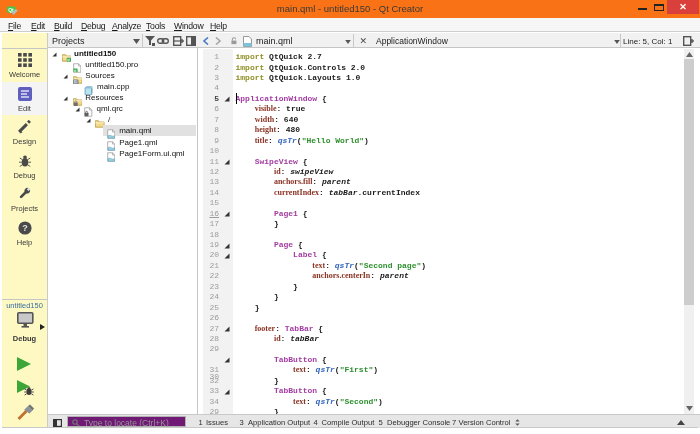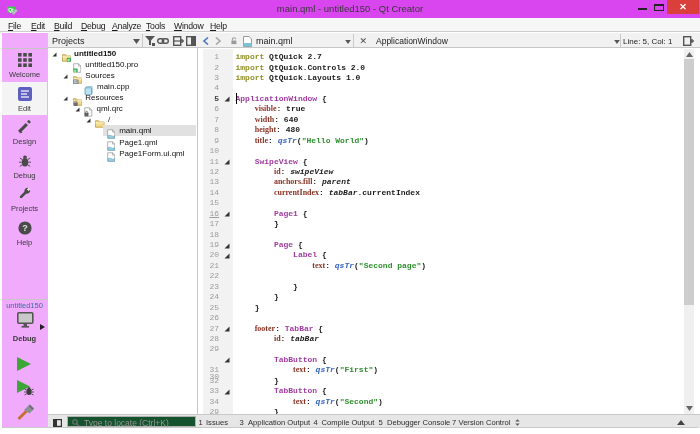--- a/index.html
+++ b/index.html
@@ -1,33 +1,33 @@
 <!DOCTYPE html>
 <html><head>
 <meta charset="utf-8">
 <style>
 * { margin:0; padding:0; box-sizing:border-box; }
 html,body { width:700px; height:434px; background:#ffffff; overflow:hidden; }
 body { font-family:"Liberation Sans", sans-serif; position:relative; }
 .abs { position:absolute; }
 
 
-#titlebar { left:0; top:0; width:700px; height:18px; background:#d946ef; }
+#titlebar { left:0; top:0; width:700px; height:18px; background:#f97316; }
 #title-text { left:0; top:3px; width:700px; text-align:center; font-size:9.5px; color:#383838; }
 #btn-min { left:638px; top:8px; width:9px; height:2px; background:#222; }
 #btn-max { left:654px; top:4px; width:10px; height:7px; border:1.2px solid #222; border-top:2.2px solid #222; }
 #btn-close { left:667px; top:0px; width:32px; height:14px; background:#d9403c; color:#fff; font-size:9px; text-align:center; line-height:14px; font-weight:bold; }
 
 
 #menubar { left:0; top:18px; width:700px; height:14px; background:#f6f6f6; border-bottom:1px solid #cdcdcd; }
 .menu { position:absolute; top:2.5px; font-size:8.7px; color:#1a1a1a; letter-spacing:-0.25px; }
 .menu u { text-decoration:underline; }
 
 
-#modebar { left:2px; top:33px; width:46px; height:394px; background:#f0abfc; border-right:1px solid #cbcbcb; }
+#modebar { left:2px; top:33px; width:46px; height:394px; background:#fef9c3; border-right:1px solid #cbcbcb; }
 .mitem { position:absolute; left:0; width:45px; height:33.5px; text-align:center; }
 .mitem.sel { background:#f4f4f4; }
 .mlabel { position:absolute; left:0; bottom:2.5px; width:100%; font-size:7.5px; color:#393939; }
 .micon { position:absolute; left:50%; top:5px; transform:translateX(-50%); }
 .msep { position:absolute; left:0px; width:45px; height:1px; background:#c6c6c6; }
 
 
 #projheader { left:48px; top:33px; width:150px; height:15px; background:#efefef; border-bottom:1px solid #c6c6c6; border-right:1px solid #c6c6c6; }
 #projpanel { left:48px; top:48px; width:150px; height:365.5px; background:#ffffff; border-right:1px solid #c6c6c6; }
 .trow { position:absolute; height:11px; font-size:8px; color:#111; line-height:11px; }
@@ -44,21 +44,21 @@
 .str { color:#2d8f2d; font-weight:bold; }
 .fn { color:#3566c0; font-style:italic; font-weight:bold; }
 .it { font-style:italic; }
 .blk { font-weight:bold; }
 #scrollbar { left:684px; top:49px; width:10px; height:364.5px; background:#f0f0f0; }
 #sthumb { left:0px; top:10px; width:10px; height:246px; background:#cdcdcd; }
 
 
 #statusbar { left:48px; top:413.5px; width:652px; height:14px; background:#e6e6e6; border-top:1px solid #c9c9c9; }
 .sbtxt { position:absolute; top:3.5px; font-size:7.6px; color:#2c2c2c; }
-#searchbox { position:absolute; left:19px; top:1px; width:129px; height:11.5px; background:#14532d; border:1px solid #b3b3b3; }
+#searchbox { position:absolute; left:19px; top:1px; width:119px; height:11.5px; background:#701a75; border:1px solid #b3b3b3; }
 #botline { left:2px; top:427px; width:696px; height:1px; background:#c9c9c9; }
 </style>
 </head>
 <body>
 <div class="abs" id="titlebar">
   <svg class="abs" style="left:7px;top:6px" width="11" height="10" viewBox="0 0 11 10">
       <rect x="0" y="0.5" width="8.6" height="6.3" rx="1.4" fill="#3ecb4e"></rect>
       <text x="1.2" y="5.6" font-size="5" font-weight="bold" fill="#fff" font-family="Liberation Sans">Qt</text>
       <g transform="rotate(-45 7 7.5)">
         <rect x="6" y="5.6" width="5.5" height="2.6" fill="#b9bcc0"></rect>
@@ -427,20 +427,21 @@
     <div class="cl" style="top:117.93999999999998px"><span class="blk">        </span><span class="prp">id</span><span class="blk">: </span><span class="blk it">swipeView</span></div>
     <div class="cl" style="top:128.38px"><span class="blk">        </span><span class="prp">anchors.fill</span><span class="blk">: </span><span class="blk it">parent</span></div>
     <div class="cl" style="top:138.82px"><span class="blk">        </span><span class="prp">currentIndex</span><span class="blk">: </span><span class="blk it">tabBar</span><span class="blk">.currentIndex</span></div>
     <div class="cl" style="top:149.26px"></div>
     <div class="cl" style="top:159.7px"><span class="blk">        </span><span class="typ">Page1</span><span class="blk"> {</span></div>
     <div class="cl" style="top:170.14px"><span class="blk">        }</span></div>
     <div class="cl" style="top:180.57999999999998px"></div>
     <div class="cl" style="top:191.01999999999998px"><span class="blk">        </span><span class="typ">Page</span><span class="blk"> {</span></div>
     <div class="cl" style="top:201.45999999999998px"><span class="blk">            </span><span class="typ">Label</span><span class="blk"> {</span></div>
     <div class="cl" style="top:211.89999999999998px"><span class="blk">                </span><span class="prp">text</span><span class="blk">: </span><span class="fn">qsTr</span><span class="blk">(</span><span class="str">"Second page"</span><span class="blk">)</span></div>
+    <div class="cl" style="top:222.33999999999997px"><span class="blk">                </span><span class="prp">anchors.centerIn</span><span class="blk">: </span><span class="blk it">parent</span></div>
     <div class="cl" style="top:232.77999999999997px"><span class="blk">            }</span></div>
     <div class="cl" style="top:243.21999999999997px"><span class="blk">        }</span></div>
     <div class="cl" style="top:253.66px"><span class="blk">    }</span></div>
     <div class="cl" style="top:264.1px"></div>
     <div class="cl" style="top:274.54px"><span class="blk">    </span><span class="prp">footer</span><span class="blk">: </span><span class="typ">TabBar</span><span class="blk"> {</span></div>
     <div class="cl" style="top:284.98px"><span class="blk">        </span><span class="prp">id</span><span class="blk">: </span><span class="blk it">tabBar</span></div>
     <div class="cl" style="top:305.86px"><span class="blk">        </span><span class="typ">TabButton</span><span class="blk"> {</span></div>
     <div class="cl" style="top:316.3px"><span class="blk">            </span><span class="prp">text</span><span class="blk">: </span><span class="fn">qsTr</span><span class="blk">(</span><span class="str">"First"</span><span class="blk">)</span></div>
     <div class="cl" style="top:326.74px"><span class="blk">        }</span></div>
     <div class="cl" style="top:337.18px"><span class="blk">        </span><span class="typ">TabButton</span><span class="blk"> {</span></div>

